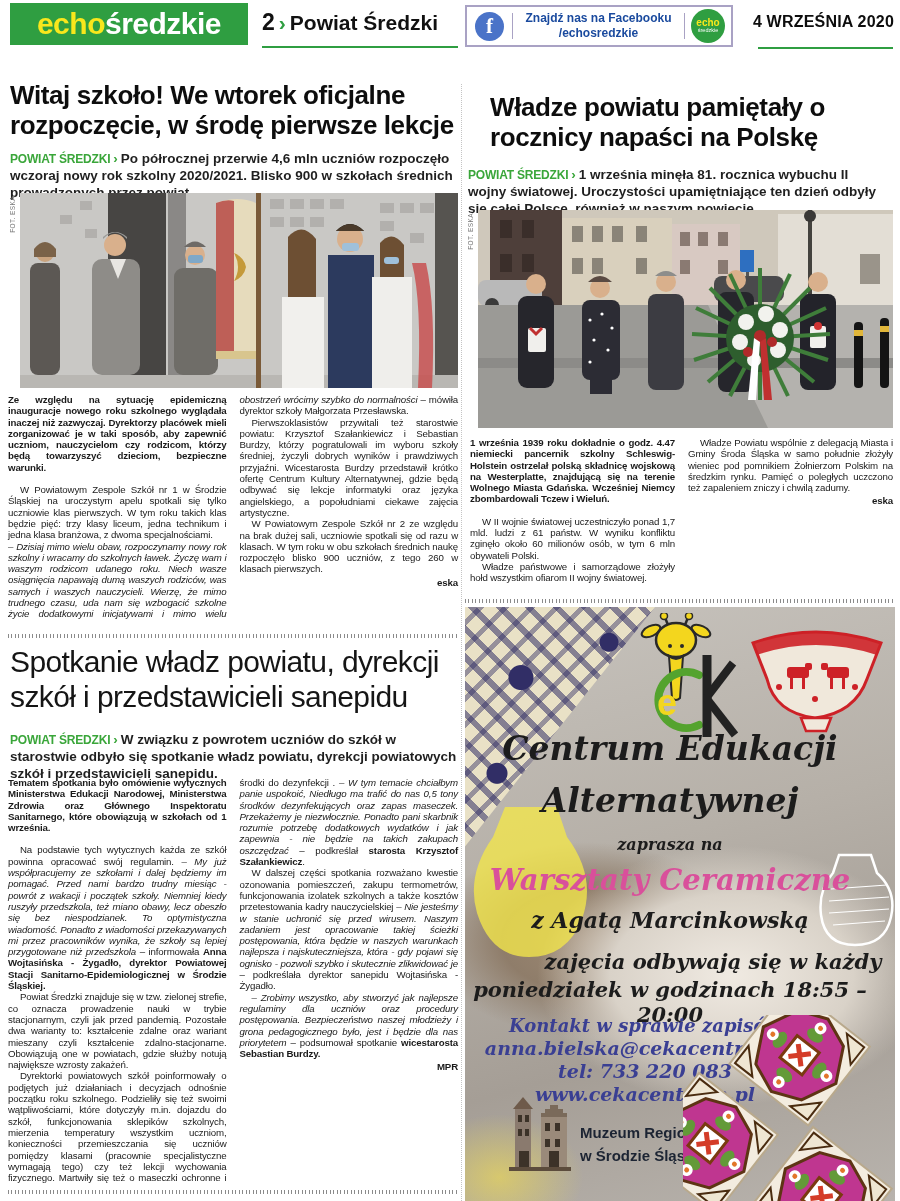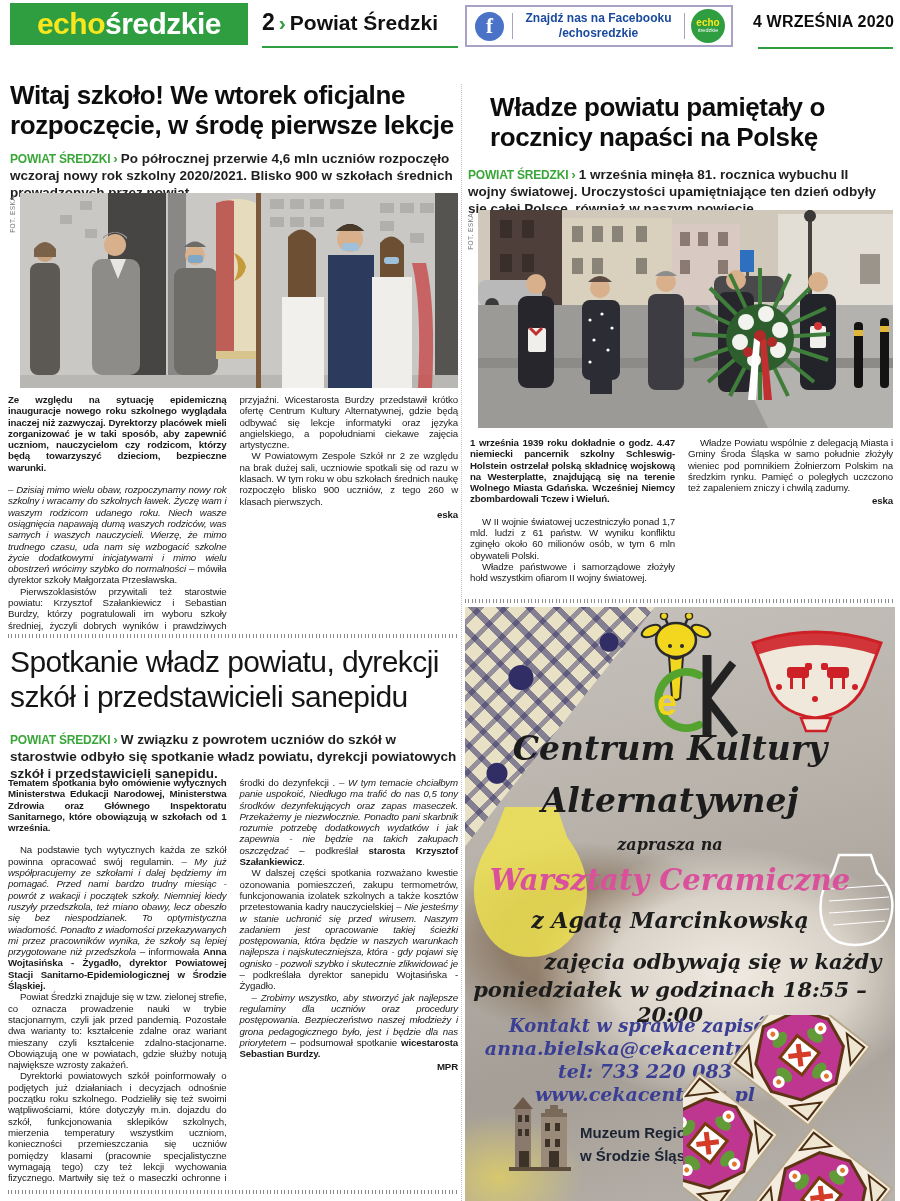--- a/index.html
+++ b/index.html
@@ -151,20 +151,21 @@
       <rect x="322" y="50" width="17" height="8" rx="3" fill="#9fc0da"></rect>
     <circle cx="372" cy="58" r="11" fill="#d9b08c"></circle>
       <path d="M360,50 q12,-14 24,2 l0,84 q-12,10 -24,0 Z" fill="#6d4f33"></path>
       <rect x="352" y="84" width="40" height="111" fill="#efeeeb"></rect>
       <rect x="364" y="64" width="15" height="7" rx="3" fill="#9fc0da"></rect>
     <path d="M392,70 q10,40 6,125 l14,0 q4,-80 -6,-125 Z" fill="#c84a4a" opacity=".8"></path>
   </svg>
 </div>
 <div class="abs body2" style="left:8px;top:394px;width:450px;height:240px;">
   <p class="intro">Ze względu na sytuację epidemiczną inauguracje nowego roku szkolnego wyglądała inaczej niż zazwyczaj. Dyrektorzy placówek mieli zorganizować je w taki sposób, aby zapewnić uczniom, nauczycielom czy rodzicom, którzy będą towarzyszyć dzieciom, bezpieczne warunki.</p>
+  <p class="ind">W Powiatowym Zespole Szkół nr 1 w Środzie Śląskiej na uroczystym apelu spotkali się tylko uczniowie klas pierwszych. W tym roku takich klas będzie pięć: trzy klasy liceum, jedna technikum i jedna klasa branżowa, z dwoma specjalnościami.</p>
   <p><span class="q">– Dzisiaj mimo wielu obaw, rozpoczynamy nowy rok szkolny i wracamy do szkolnych ławek. Życzę wam i waszym rodzicom udanego roku. Niech wasze osiągnięcia napawają dumą waszych rodziców, was samych i waszych nauczycieli. Wierzę, że mimo trudnego czasu, uda nam się wzbogacić szkolne życie dodatkowymi inicjatywami i mimo wielu obostrzeń wrócimy szybko do normalności </span><span>– mówiła dyrektor szkoły Małgorzata Przesławska.</span></p>
   <p class="ind">Pierwszoklasistów przywitali też starostwie powiatu: Krzysztof Szałankiewicz i Sebastian Burdzy, którzy pogratulowali im wyboru szkoły średniej, życzyli dobrych wyników i prawdziwych przyjaźni. Wicestarosta Burdzy przedstawił krótko ofertę Centrum Kultury Alternatywnej, gdzie będą odbywać się lekcje informatyki oraz języka angielskiego, a popołudniami ciekawe zajęcia artystyczne.</p>
   <p class="ind">W Powiatowym Zespole Szkół nr 2 ze względu na brak dużej sali, uczniowie spotkali się od razu w klasach. W tym roku w obu szkołach średnich naukę rozpoczęło blisko 900 uczniów, z tego 260 w klasach pierwszych.</p>
   <p class="sig">eska</p>
 </div>
 <div class="abs dotsep" style="left:8px;top:634px;width:450px;"></div>
 
 <h1 class="abs title" style="left:478px;top:80px;width:415px;margin:12px;">Władze powiatu pamiętały o rocznicy napaści na Polskę</h1>
 <p class="abs lead" style="left:452px;top:150px;width:415px;margin:16px;">
   <span class="kicker">POWIAT ŚREDZKI</span><span class="ksep">›</span><span>1 września minęła 81. rocznica wybuchu II wojny światowej. Uroczystości upamiętniające ten dzień odbyły się całej Polsce, również w naszym powiecie.</span>
@@ -354,21 +355,21 @@
   <svg class="abs" style="left:352px;top:242px;" width="78" height="100" viewBox="0 0 78 100">
     <path d="M22,6 h32 l6,18 q20,18 14,44 q-6,28 -36,28 q-30,0 -34,-30 q-3,-25 12,-42 Z" fill="none" stroke="#fff" stroke-width="2.5"></path>
     <g stroke="#fff" stroke-width="1.2">
         <line x1="14" y1="40" x2="70" y2="36"></line>
         <line x1="12" y1="52" x2="72" y2="48"></line>
         <line x1="12" y1="64" x2="72" y2="60"></line>
         <line x1="16" y1="76" x2="68" y2="72"></line>
       </g>
   </svg>
 
-  <div class="abs ad-script" style="top:122px;font-size:33px;">Centrum Kultury</div>
+  <div class="abs ad-script" style="top:122px;font-size:33px;">Centrum Edukacji</div>
   <div class="abs ad-script" style="top:174px;font-size:33px;">Alternatywnej</div>
   <div class="abs ad-script" style="top:228px;font-size:16px;">zaprasza na</div>
   <div class="abs ad-script ad-pink" style="top:256px;font-size:29px;">Warsztaty Ceramiczne</div>
   <div class="abs ad-script" style="top:300px;font-size:22px;">z Agatą Marcinkowską</div>
   <div class="abs ad-script" style="top:342px;font-size:21px;padding-left:43px;">zajęcia odbywają się w każdy</div>
   <div class="abs ad-script" style="top:370px;font-size:21px;">poniedziałek w godzinach 18:55 – 20:00</div>
   <div class="abs ad-script ad-navy" style="top:408px;font-size:18px;">Kontakt w sprawie zapisów</div>
   <div class="abs ad-script ad-navy" style="top:430px;font-size:19px;">anna.bielska@cekacentrum.pl</div>
   <div class="abs ad-script ad-navy" style="top:453px;font-size:19px;">tel: 733 220 083</div>
   <div class="abs ad-script ad-navy" style="top:476px;font-size:19px;">www.cekacentrum.pl</div>

